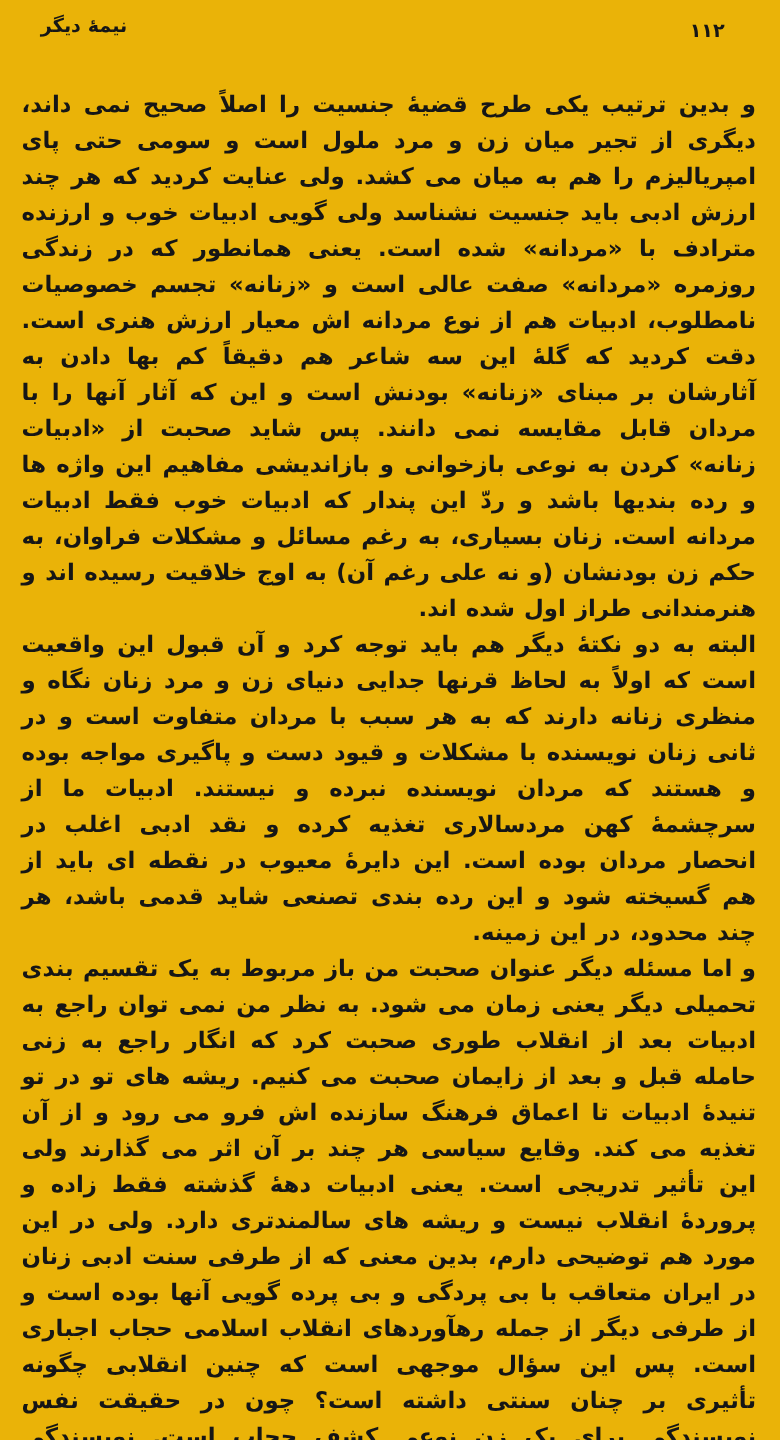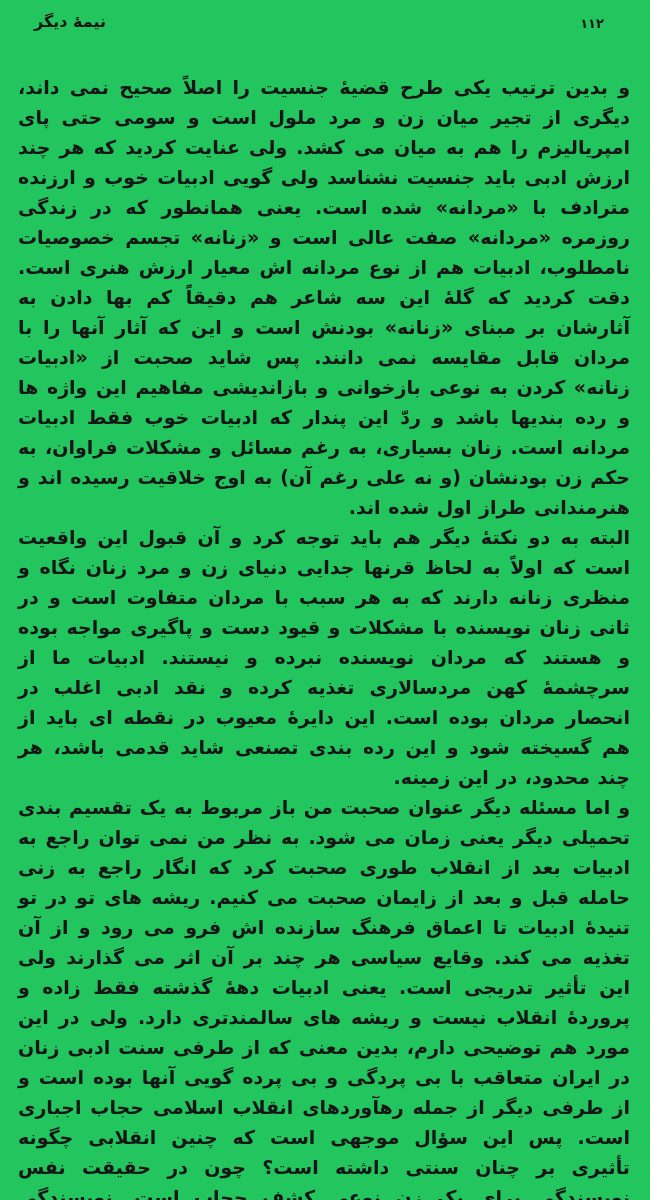--- a/index.html
+++ b/index.html
@@ -5,21 +5,21 @@
   html, body {
     margin: 0;
     padding: 0;
     background: #e8e8e6;
   }
   .page {
     position: relative;
     width: 650px;
     height: 1200px;
     margin: 0 auto;
-    background: #22c55e;
+    background: #eab308;
     overflow: hidden;
     font-family: "DejaVu Sans", sans-serif;
     color: #161616;
     -webkit-font-smoothing: antialiased;
   }
   .running-head {
     position: absolute;
     top: 0;
     left: 0;
     right: 0;
@@ -32,21 +32,21 @@
     direction: rtl;
     font-size: 16px;
     font-weight: bold;
     white-space: nowrap;
   }
   .page-number {
     position: absolute;
     top: 16px;
     right: 46px;
     direction: rtl;
-    font-size: 13px;
+    font-size: 16px;
     font-weight: bold;
     letter-spacing: 3px;
   }
   .body-text {
     position: absolute;
     top: 72px;
     right: 20px;
     width: 612px;
     direction: rtl;
     unicode-bidi: embed;

